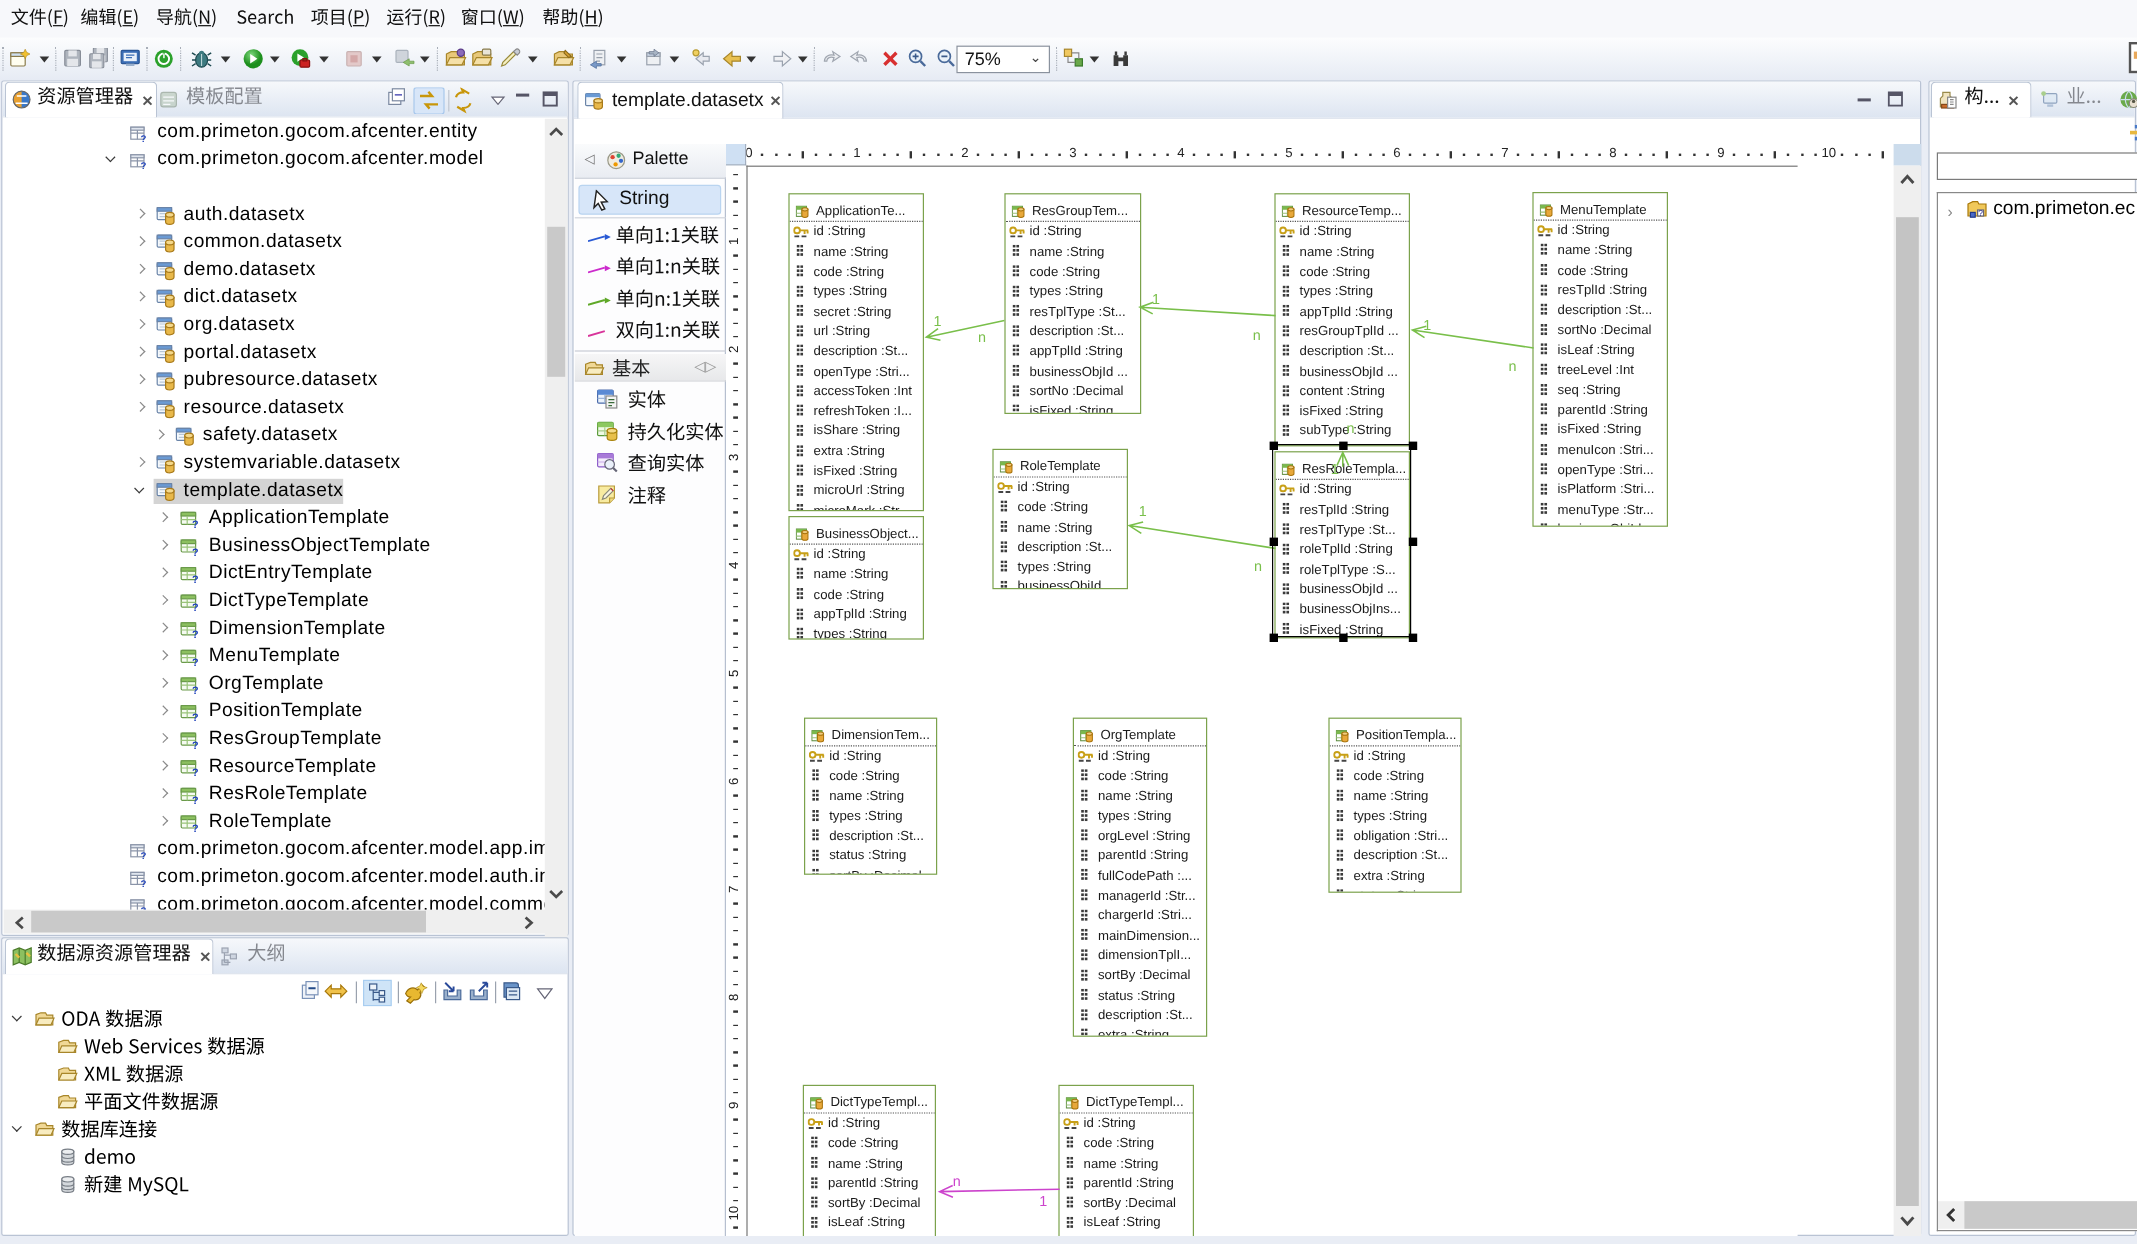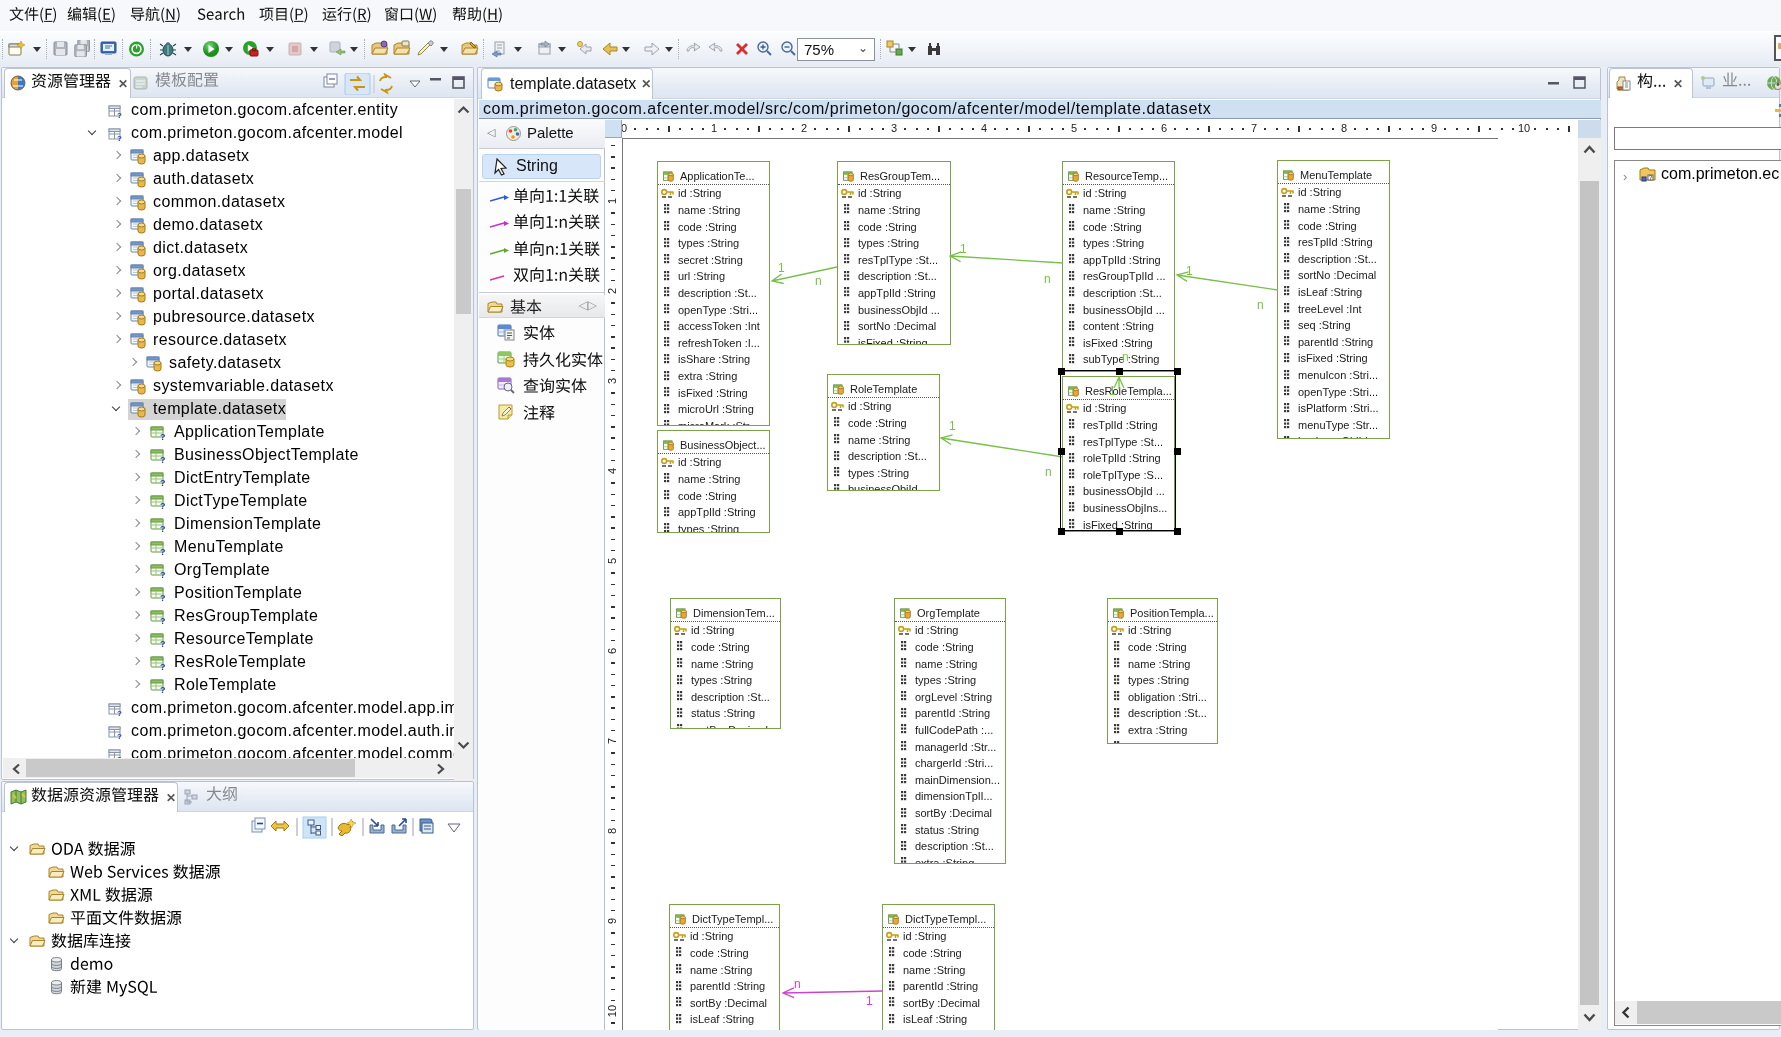--- a/index.html
+++ b/index.html
@@ -440,31 +440,20 @@
 <div class="trow" style="left:0;top:23px;width:452px">
 <span style="position:absolute;left:87px;top:6px;width:6px;height:6px;border-top:1.4px solid #3a3a3a;border-right:1.4px solid #3a3a3a;transform:rotate(135deg)"></span>
 <span style="position:absolute;left:104px;top:3px;width:17px;height:17px"><svg width="17" height="17" viewBox="0 0 17 17">
             <rect x="3" y="4" width="11" height="10" fill="#fdfdfd" stroke="#8a94a8"></rect>
             <path d="M3 9h11M8.5 4v10" stroke="#8a94a8"></path>
             <rect x="3" y="4" width="11" height="2.5" fill="#dfe5ee" stroke="#8a94a8"></rect>
             <text x="11" y="16" font-size="8" fill="#2244bb" font-weight="bold">?</text>
           </svg></span>
 <span style="position:absolute;left:126px;top:2px;padding:0 3px">com.primeton.gocom.afcenter.model</span>
 </div>
-<div class="trow" style="left:0;top:46px;width:452px">
-<span style="position:absolute;left:112px;top:7px;width:6px;height:6px;border-top:1.4px solid #8a8a8a;border-right:1.4px solid #8a8a8a;transform:rotate(45deg)"></span>
-<span style="position:absolute;left:128px;top:3px;width:17px;height:17px"><svg width="17" height="17" viewBox="0 0 17 17">
-            <rect x="1" y="2" width="12" height="10" rx="1" fill="#f4f8fc" stroke="#6a84a8"></rect>
-            <rect x="1" y="2" width="12" height="3" fill="#6a9ad4" stroke="#6a84a8"></rect>
-            <path d="M3 7h8M3 9.5h8" stroke="#b8c8d8"></path>
-            <path d="M8 8h7v6a3.5 2 0 01-7 0z" fill="#e8b84a" stroke="#a87a1a"></path>
-            <ellipse cx="11.5" cy="8" rx="3.5" ry="2" fill="#f5d88a" stroke="#a87a1a"></ellipse>
-          </svg></span>
-<span style="position:absolute;left:148px;top:2px;padding:0 3px">app.datasetx</span>
-</div>
 <div class="trow" style="left:0;top:69px;width:452px">
 <span style="position:absolute;left:112px;top:7px;width:6px;height:6px;border-top:1.4px solid #8a8a8a;border-right:1.4px solid #8a8a8a;transform:rotate(45deg)"></span>
 <span style="position:absolute;left:128px;top:3px;width:17px;height:17px"><svg width="17" height="17" viewBox="0 0 17 17">
             <rect x="1" y="2" width="12" height="10" rx="1" fill="#f4f8fc" stroke="#6a84a8"></rect>
             <rect x="1" y="2" width="12" height="3" fill="#6a9ad4" stroke="#6a84a8"></rect>
             <path d="M3 7h8M3 9.5h8" stroke="#b8c8d8"></path>
             <path d="M8 8h7v6a3.5 2 0 01-7 0z" fill="#e8b84a" stroke="#a87a1a"></path>
             <ellipse cx="11.5" cy="8" rx="3.5" ry="2" fill="#f5d88a" stroke="#a87a1a"></ellipse>
           </svg></span>
 <span style="position:absolute;left:148px;top:2px;padding:0 3px">auth.datasetx</span>
@@ -942,21 +931,20 @@
         <ellipse cx="11.5" cy="8" rx="3.5" ry="1.8" fill="#f5d88a" stroke="#a87a1a"></ellipse>
       </svg>
       <span style="margin-left:6px">template.datasetx</span>
       <span class="x">✕</span>
     </div>
 <div class="abs" style="left:1068px;top:7px;width:50px;height:16px"><svg width="50" height="16">
         <rect x="2" y="7" width="11" height="2.5" fill="#556"></rect>
         <rect x="28" y="2" width="11" height="11" fill="none" stroke="#556" stroke-width="1.5"></rect>
         <rect x="28" y="2" width="11" height="3" fill="#556"></rect>
       </svg></div>
-<div class="abs" style="left:1px;top:32px;width:1122px;height:19px;background:#cfe0f3;border-bottom:1px solid #8a9ab0;font-size:16px;letter-spacing:.55px;color:#0a0a0a;padding:0 0 0 4px;white-space:nowrap">com.primeton.gocom.afcenter.model/src/com/primeton/gocom/afcenter/model/template.datasetx</div>
 <div class="abs" style="left:1px;top:52px;width:126px;height:910px;background:#fdfdfe;border-right:1px solid #b6bfcf">
 <div class="abs" style="left:0;top:0;width:126px;height:29px;background:linear-gradient(#fafbfc,#e9ecf2);border-bottom:1px solid #c8cdd6">
         <span style="position:absolute;left:8px;top:6px;color:#777;font-size:11px">◁</span>
         <svg style="position:absolute;left:26px;top:5px" width="17" height="17" viewBox="0 0 17 17">
           <circle cx="8.5" cy="8.5" r="7" fill="#f0ece0" stroke="#998"></circle>
           <circle cx="5.5" cy="6" r="1.8" fill="#d43"></circle>
           <circle cx="10.5" cy="4.8" r="1.8" fill="#3a7"></circle>
           <circle cx="12.5" cy="9" r="1.8" fill="#36c"></circle>
           <circle cx="8" cy="12" r="1.8" fill="#e90"></circle>
         </svg>

